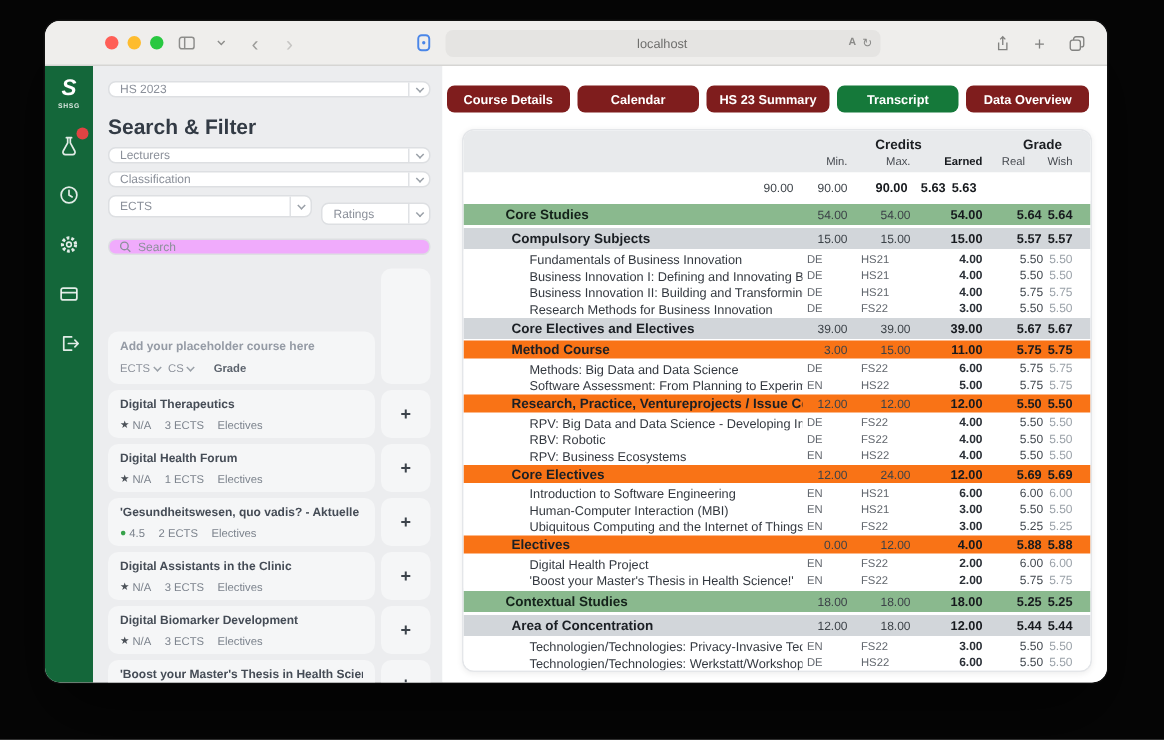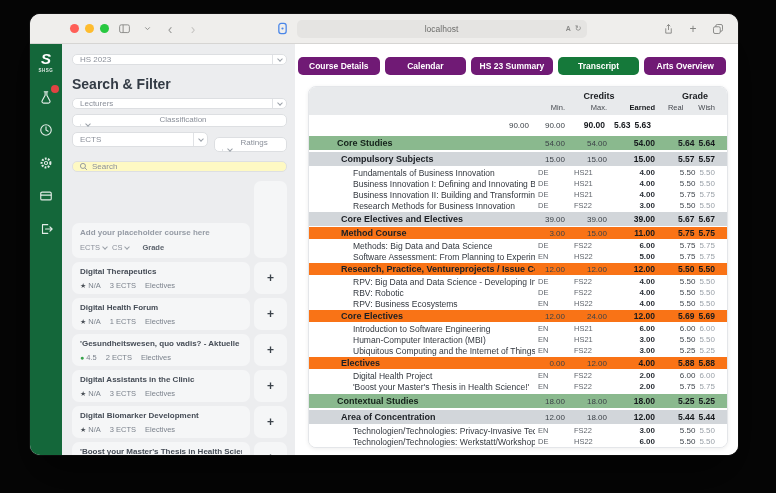--- a/index.html
+++ b/index.html
@@ -44,24 +44,24 @@
   .panel { width:233px; flex:0 0 233px; background:#ecedef; padding:10px 8px 6px 10px; display:flex;
     flex-direction:column; overflow:hidden; }
   .sel { height:15px; background:#ffffff; border:1px solid #dddfe2; border-radius:5px; display:flex;
     align-items:center; padding:0 0 0 7px; font-size:8px; color:#8b909a; }
   .sel-label { flex:1; white-space:nowrap; overflow:hidden; }
   .sel-chev { border-left:1px solid #e0e2e5; align-self:stretch; width:14px; display:flex; align-items:center;
     justify-content:center; }
   .chev { width:4px; height:4px; border-right:1.2px solid #9aa0a8; border-bottom:1.2px solid #9aa0a8;
     transform:rotate(45deg); margin-top:-2px; }
   .panel-heading { font-size:14px; font-weight:700; color:#333b45; margin:11px 0 6px; }
-  .sel + .sel { margin-top:5px;flex-direction:column; }
+  .sel + .sel { margin-top:5px; }
   .sel-row { display:flex; gap:6px; margin-top:5px; }
   .sel-row .sel-ects { flex:2; } .sel-row .sel-ratings { flex:1; }
-  .searchbox { margin-top:9px; height:15px; background:#fef9c3; border:1px solid #dddfe2; border-radius:5px;
+  .searchbox { margin-top:9px; height:15px; background:#f0abfc; border:1px solid #dddfe2; border-radius:5px;
     display:flex; padding:0 6px; gap:4px; }
   .searchbox input { flex:1; border:0; outline:0; background:transparent; font-size:8px; color:#5d636d;
     font-family:"Liberation Sans", sans-serif; }
   .searchbox input::placeholder { color:#8b909a; }
 
   .ph-row { display:flex; gap:4px; margin-top:9px; }
   .ph-card { flex:1; background:#f5f6f7; border-radius:7px; padding:5px 8px 6px; min-width:0;margin-top:42px; }
   .ph-title { font-size:8px; font-weight:700; color:#959ba5; white-space:nowrap; overflow:hidden; }
   .ph-controls { display:flex; align-items:center; gap:5px; margin-top:6px; font-size:7.5px; color:#8b909a; }
   .ph-mini { display:flex; align-items:center; gap:3px; }
@@ -76,21 +76,21 @@
   .course-meta { display:flex; align-items:center; gap:9px; margin-top:5px; font-size:7.5px; color:#7b828c; }
   .rmeta { display:flex; align-items:center; gap:2px; }
   .ricon { font-size:7px; line-height:1; }
   .ri-star::before { content:"★"; color:#4b5158; }
   .ri-dot::before { content:"●"; color:#37a24a; }
   .plus { font-size:12px; font-weight:600; color:#3c434b; line-height:1; }
 
   
   .main { flex:1; background:#fff; display:flex; flex-direction:column; min-width:0; }
   .tabs { display:flex; gap:5px; margin:13px 12px 0 3px; }
-  .tab { flex:1; height:18px; border:0; border-radius:5px; background:#701a75; color:#fff; font-size:8.5px;
+  .tab { flex:1; height:18px; border:0; border-radius:5px; background:#7f1d1d; color:#fff; font-size:8.5px;
     font-weight:700; font-family:"Liberation Sans", sans-serif; display:flex; align-items:center; justify-content:center;
     white-space:nowrap; cursor:pointer; }
   .tab-active { background:#15793a; }
 
   .tcard { margin:11px 10px 7px 13px; border:1px solid #e4e6e9; border-radius:8px; overflow:hidden;
     box-shadow:0 1px 4px rgba(0,0,0,.07); background:#fff; }
 
   .tgrid { display:grid; grid-template-columns:1fr 36px 42px 50px 64px; align-items:center; }
   .thead { background:#e8eaec; padding:4px 0 3px; }
   .th1 { font-size:9px; font-weight:700; color:#1b1e22; text-align:center; }
@@ -393,21 +393,21 @@
         <div class="tabs">
 
             <button class="tab tab-inactive">Course Details</button>
 
             <button class="tab tab-inactive">Calendar</button>
 
             <button class="tab tab-inactive">HS 23 Summary</button>
 
             <button class="tab tab-active">Transcript</button>
 
-            <button class="tab tab-inactive">Arts Overview</button>
+            <button class="tab tab-inactive">Data Overview</button>
           </div>
 
         <div class="tcard">
           <div class="thead">
             <div class="tgrid">
               <span></span>
               <span class="th1 credits">Credits</span>
               <span class="th1 grade">Grade</span>
             </div>
             <div class="tgrid" style="margin-top:2px;padding-left:44px;">

